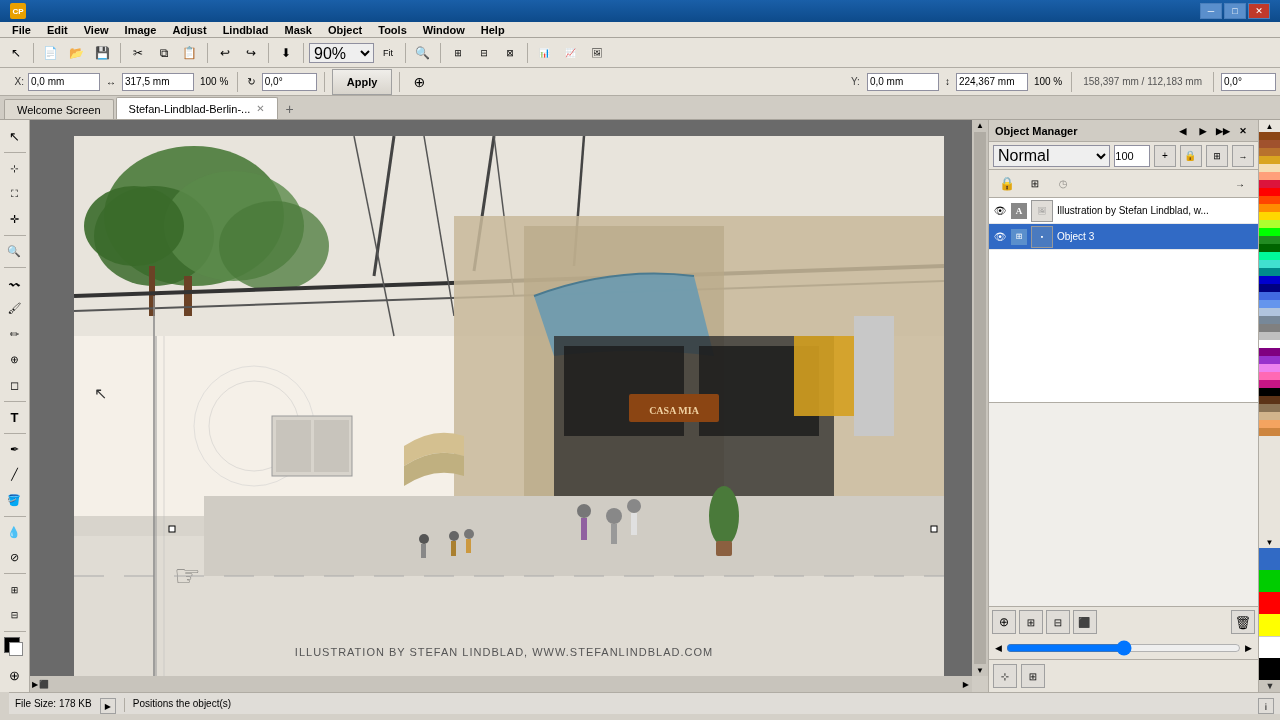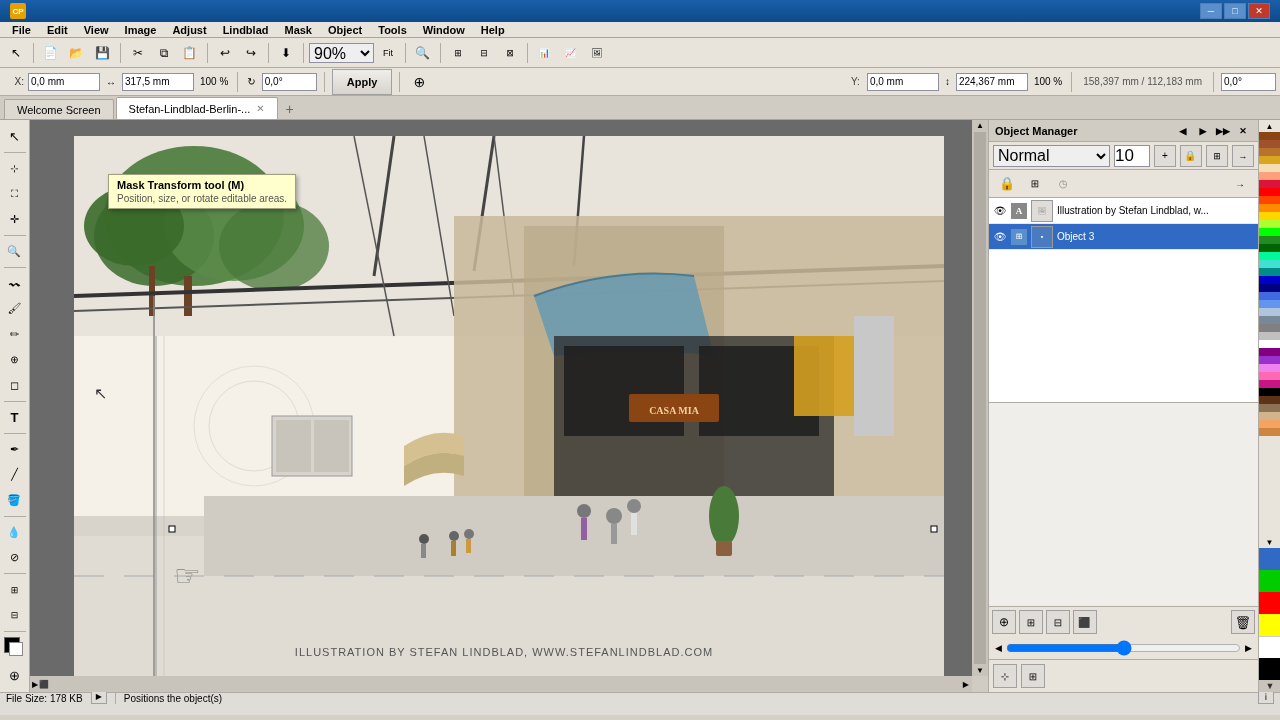--- a/index.html
+++ b/index.html
@@ -53,21 +53,21 @@
     #tooltip .tt-title { font-weight: bold; margin-bottom: 2px; }
     #tooltip .tt-desc { color: #555; font-size: 10px; }
 
     
     #right-panel { width: 270px; background: #e8e4dc; border-left: 1px solid #b0aca4; display: flex; flex-direction: column; }
     #obj-manager-header { height: 22px; background: #d0ccc4; display: flex; align-items: center; justify-content: space-between; padding: 0 6px; border-bottom: 1px solid #b0aca4; font-size: 11px; font-weight: bold; }
     #obj-manager-header .header-controls { display: flex; gap: 2px; }
 
     #blend-row { height: 28px; display: flex; align-items: center; padding: 2px 4px; gap: 4px; border-bottom: 1px solid #b0aca4; }
     #blend-select { flex: 1; height: 22px; font-size: 16px; border: 1px solid #9090a0; }
-    #opacity-input { width: 36px; height: 22px; border: 1px solid #9090a0; font-size: 17px; text-align: center; }
+    #opacity-input { width: 36px; height: 22px; border: 1px solid #9090a0; font-size: 11px; text-align: center; }
     .blend-btn { width: 22px; height: 22px; display: flex; align-items: center; justify-content: center; border: 1px solid #a0a0a0; background: #e0ddd8; cursor: pointer; font-size: 10px; }
 
     #obj-icons-row { height: 28px; display: flex; align-items: center; padding: 2px 6px; gap: 4px; border-bottom: 1px solid #b0aca4; }
     .oibtn { width: 24px; height: 24px; display: flex; align-items: center; justify-content: center; border: 1px solid transparent; cursor: pointer; font-size: 13px; background: #e8e4dc; }
     .oibtn.disabled { opacity: 0.4; cursor: default; }
 
     
     #obj-list { flex: 1; overflow-y: auto; background: #fff; border-bottom: 1px solid #b0aca4; }
     .obj-row { display: flex; align-items: center; height: 26px; padding: 0 4px; gap: 4px; border-bottom: 1px solid #e8e8e8; cursor: pointer; }
     .obj-row.selected { background: #316ac5; color: #fff; }
@@ -82,21 +82,21 @@
     #obj-slider-row { height: 22px; display: flex; align-items: center; padding: 2px 6px; gap: 4px; }
     #obj-slider { flex: 1; }
     #obj-bottom2 { padding: 4px; display: flex; gap: 4px; }
     .ob2-btn { width: 24px; height: 24px; display: flex; align-items: center; justify-content: center; border: 1px solid #a0a0a0; background: #e0ddd8; cursor: pointer; font-size: 11px; }
     .trash-btn { margin-left: auto; width: 24px; height: 24px; display: flex; align-items: center; justify-content: center; border: 1px solid #a0a0a0; background: #e0ddd8; cursor: pointer; font-size: 13px; }
 
     
     #color-palette { width: 20px; background: #e8e4dc; border-left: 1px solid #b0aca4; display: flex; flex-direction: column; overflow: hidden; }
 
     
-    #status-bar { height: 22px; background: #e0ddd8; border-top: 1px solid #b0aca4; display: flex; align-items: flex-end; padding: 11px 6px; gap: 8px; font-size: 10px; }
+    #status-bar { height: 22px; background: #e0ddd8; border-top: 1px solid #b0aca4; display: flex; align-items: flex-start; padding: 5px 6px; gap: 8px; font-size: 10px; margin-left: 9px; }
     .status-sep { width: 1px; height: 14px; background: #b0aca4; }
 
     
     #illustration { width: 100%; height: 100%; }
 
     .scroll-btn { font-size: 8px; cursor: pointer; padding: 1px 3px; }
     .scroll-track { flex: 1; background: #b0aca4; margin: 1px 2px; }
     .pn-btn { width: 18px; height: 18px; display: flex; align-items: center; justify-content: center; border: 1px solid transparent; cursor: pointer; font-size: 9px; }
   </style>
 </head>
@@ -324,24 +324,20 @@
 
           <rect x="198" y="280" width="80" height="60" fill="#d8d4cc" stroke="#999" stroke-width="1"></rect>
           <rect x="202" y="284" width="35" height="52" fill="#c8c4bc"></rect>
           <rect x="240" y="284" width="35" height="52" fill="#c8c4bc"></rect>
 
           <path d="M330 310 Q360 290 390 300 L390 320 Q360 310 330 330 Z" fill="#d4c090"></path>
           <path d="M330 330 Q360 310 390 320 L390 340 Q360 330 330 350 Z" fill="#c0b080"></path>
         </svg>
 
         
-        <div id="tooltip">
-          <div class="tt-title">Mask Transform tool (M)</div>
-          <div class="tt-desc">Position, size, or rotate editable areas.</div>
-        </div>
 
         
         <div style="position:absolute;top:248px;left:20px;font-size:16px;color:#333;pointer-events:none;">↖</div>
       </div>
     </div>
 
     <div style="position:absolute;bottom:0;left:0;right:16px;height:16px;background:#c8c4bc;display:flex;align-items:center;">
       <div class="scroll-btn">◀</div>
       <div class="scroll-track"></div>
       <div class="scroll-btn">▶</div>

